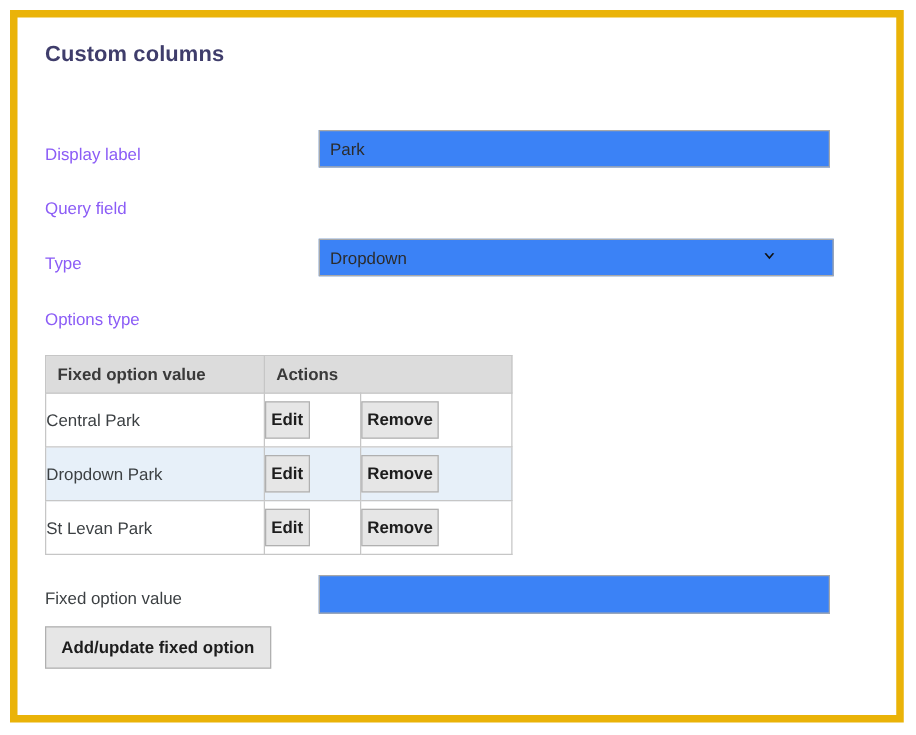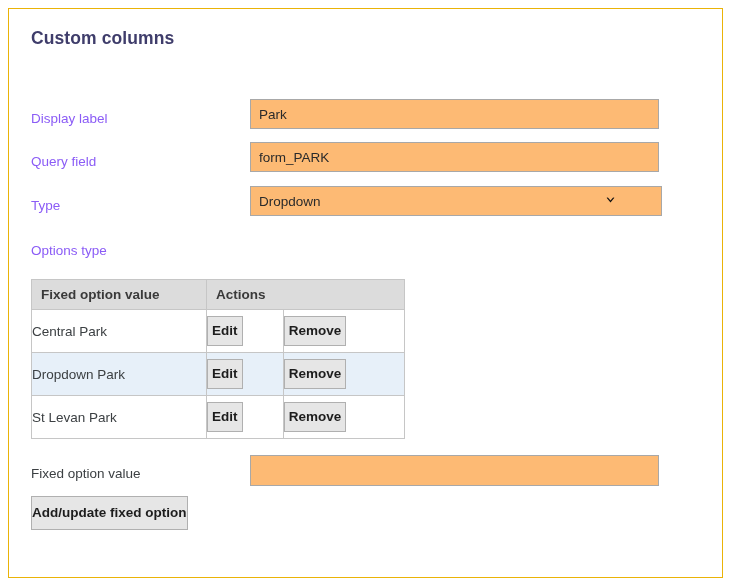--- a/index.html
+++ b/index.html
@@ -13,21 +13,21 @@
     font-family: "Liberation Sans", sans-serif;
     overflow: hidden;
   }
 
   .page-frame {
     position: absolute;
     left: 8px;
     top: 8px;
     width: 715px;
     height: 570px;
-    border: 1px solid #eab308;
+    border: 6px solid #eab308;
     background: #ffffff;
     box-sizing: border-box;
   }
 
   .page-title {
     position: absolute;
     left: 22px;
     top: 19px;
     font-size: 17.5px;
     font-weight: bold;
@@ -52,21 +52,21 @@
     white-space: nowrap;
   }
   .field {
     position: absolute;
     left: 241px;
     top: 0;
     width: 409px;
     height: 30px;
     box-sizing: border-box;
     border: 1px solid #a8a8a8;
-    background: #fdba74;
+    background: #3b82f6;
     font-family: "Liberation Sans", sans-serif;
     font-size: 13.5px;
     color: #2b2b2b;
     padding: 4px 8px;
     line-height: 28px;
     border-radius: 0;
     outline: none;
   }
   .field.select-field {
     width: 412px;
@@ -178,21 +178,21 @@
     top: 0;
     width: 409px;
     height: 31px;
   }
 
   .add-update-row {
     position: absolute;
     left: 22px;
     top: 487px;
   }
-  .add-update-row .btn { padding: 9px 0; }
+  .add-update-row .btn { padding: 9px 12px; }
 
   .footer-actions {
     position: absolute;
     left: 22px;
     top: 529px;
   }
   .footer-actions .btn { padding: 9px 14px; }
   .footer-actions .btn + .btn { margin-left: 10px; }
 </style>
 </head>
@@ -202,21 +202,20 @@
 
   <div class="page-title">Custom columns</div>
 
   <div class="form-row" style="top:90px;">
     <div class="row-label">Display label</div>
     <input class="field" type="text" value="Park" style="">
   </div>
 
   <div class="form-row" style="top:133px;">
     <div class="row-label">Query field</div>
-    <input class="field" type="text" value="form_PARK" style="">
   </div>
 
   <div class="form-row" style="top:177px;">
     <div class="row-label">Type</div>
     <div class="select-wrap">
       <input class="field select-field" type="text" readonly="" value="Dropdown" style="">
       <span class="chevron-down-icon">
         <svg width="9" height="7" viewBox="0 0 9 7">
             <path d="M0.6 0.8 L4.5 5.4 L8.4 0.8 L7.1 0.4 L4.5 3.4 L1.9 0.4 Z" fill="#111111"></path>
           </svg>

